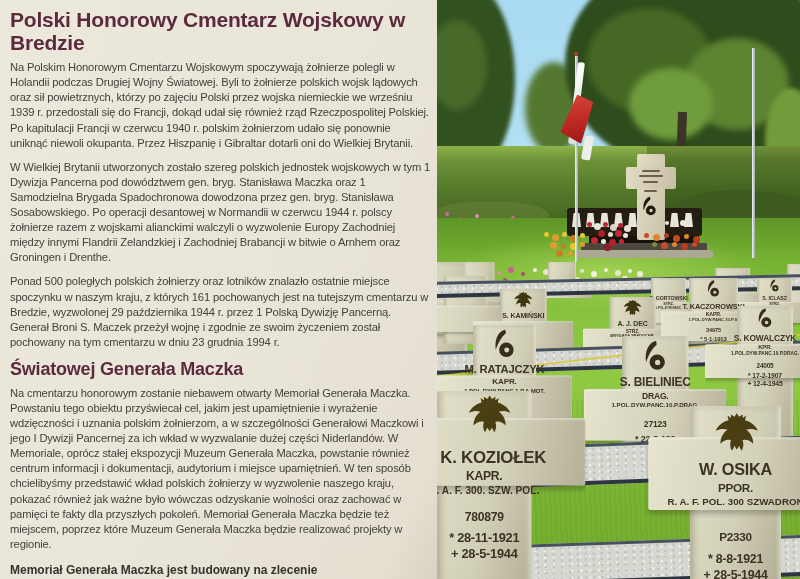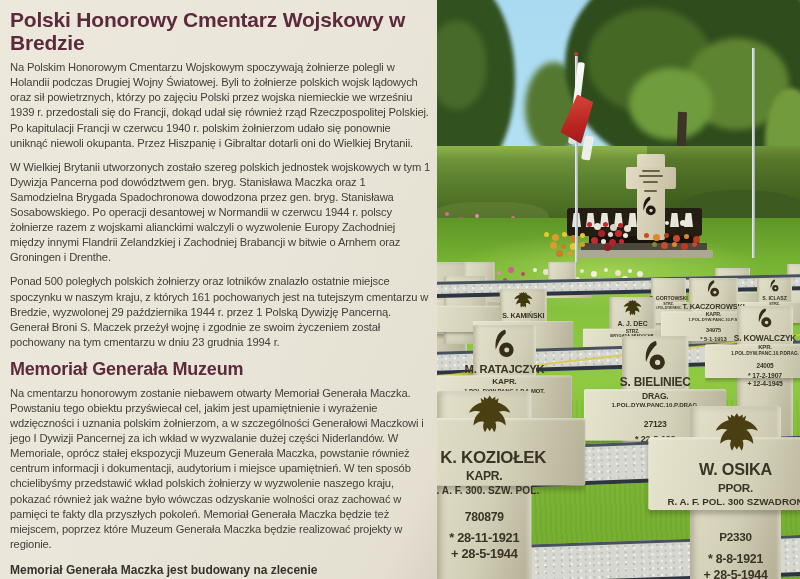--- a/index.html
+++ b/index.html
@@ -93,21 +93,21 @@
 </head>
 <body>
 
 <div class="stage">
 
   <aside class="panel">
     <h1>Polski Honorowy Cmentarz Wojskowy w Bredzie</h1>
     <p>Na Polskim Honorowym Cmentarzu Wojskowym spoczywają żołnierze polegli w Holandii podczas Drugiej Wojny Światowej. Byli to żołnierze polskich wojsk lądowych oraz sił powietrznych, którzy po zajęciu Polski przez wojska niemieckie we wrześniu 1939 r. przedostali się do Francji, dokąd udał się również rząd Rzeczpospolitej Polskiej. Po kapitulacji Francji w czerwcu 1940 r. polskim żołnierzom udało się ponownie uniknąć niewoli okupanta. Przez Hiszpanię i Gibraltar dotarli oni do Wielkiej Brytanii.</p>
     <p>W Wielkiej Brytanii utworzonych zostało szereg polskich jednostek wojskowych w tym 1 Dywizja Pancerna pod dowództwem gen. bryg. Stanisława Maczka oraz 1 Samodzielna Brygada Spadochronowa dowodzona przez gen. bryg. Stanisława Sosabowskiego. Po operacji desantowej w Normandii w czerwcu 1944 r. polscy żołnierze razem z wojskami alianckimi walczyli o wyzwolenie Europy Zachodniej między innymi Flandrii Zelandzkiej i Zachodniej Brabancji w bitwie o Arnhem oraz Groningen i Drenthe.</p>
     <p>Ponad 500 poległych polskich żołnierzy oraz lotników znalazło ostatnie miejsce spoczynku w naszym kraju, z których 161 pochowanych jest na tutejszym cmentarzu w Bredzie, wyzwolonej 29 października 1944 r. przez 1 Polską Dywizję Pancerną. Generał Broni S. Maczek przeżył wojnę i zgodnie ze swoim życzeniem został pochowany na tym cmentarzu w dniu 23 grudnia 1994 r.</p>
-    <h2>Memoriał Generała Muzeum</h2>
+    <h2>Światowej Generała Maczka</h2>
     <p>Na cmentarzu honorowym zostanie niebawem otwarty Memoriał Generała Maczka. Powstaniu tego obiektu przyświecał cel, jakim jest upamiętnienie i wyrażenie wdzięczności i uznania polskim żołnierzom, a w szczególności Generałowi Maczkowi i jego I Dywizji Pancernej za ich wkład w wyzwalanie dużej części Niderlandów. W Memoriale, oprócz stałej ekspozycji Muzeum Generała Maczka, powstanie również centrum informacji i dokumentacji, audytorium i miejsce upamiętnień. W ten sposób chcielibyśmy przedstawić wkład polskich żołnierzy w wyzwolenie naszego kraju, pokazać również jak ważne było wówczas odzyskanie wolności oraz zachować w pamięci te fakty dla przyszłych pokoleń. Memoriał Generała Maczka będzie też miejscem, poprzez które Muzeum Generała Maczka będzie realizować projekty w regionie.</p>
     <div class="pfooter">
       <div class="f-head">Memoriał Generała Maczka jest budowany na zlecenie</div>
 
     </div>
   </aside>
 
   <figure class="ph" style="margin:0">
     <svg class="hiddefs" aria-hidden="true">
       <defs>

